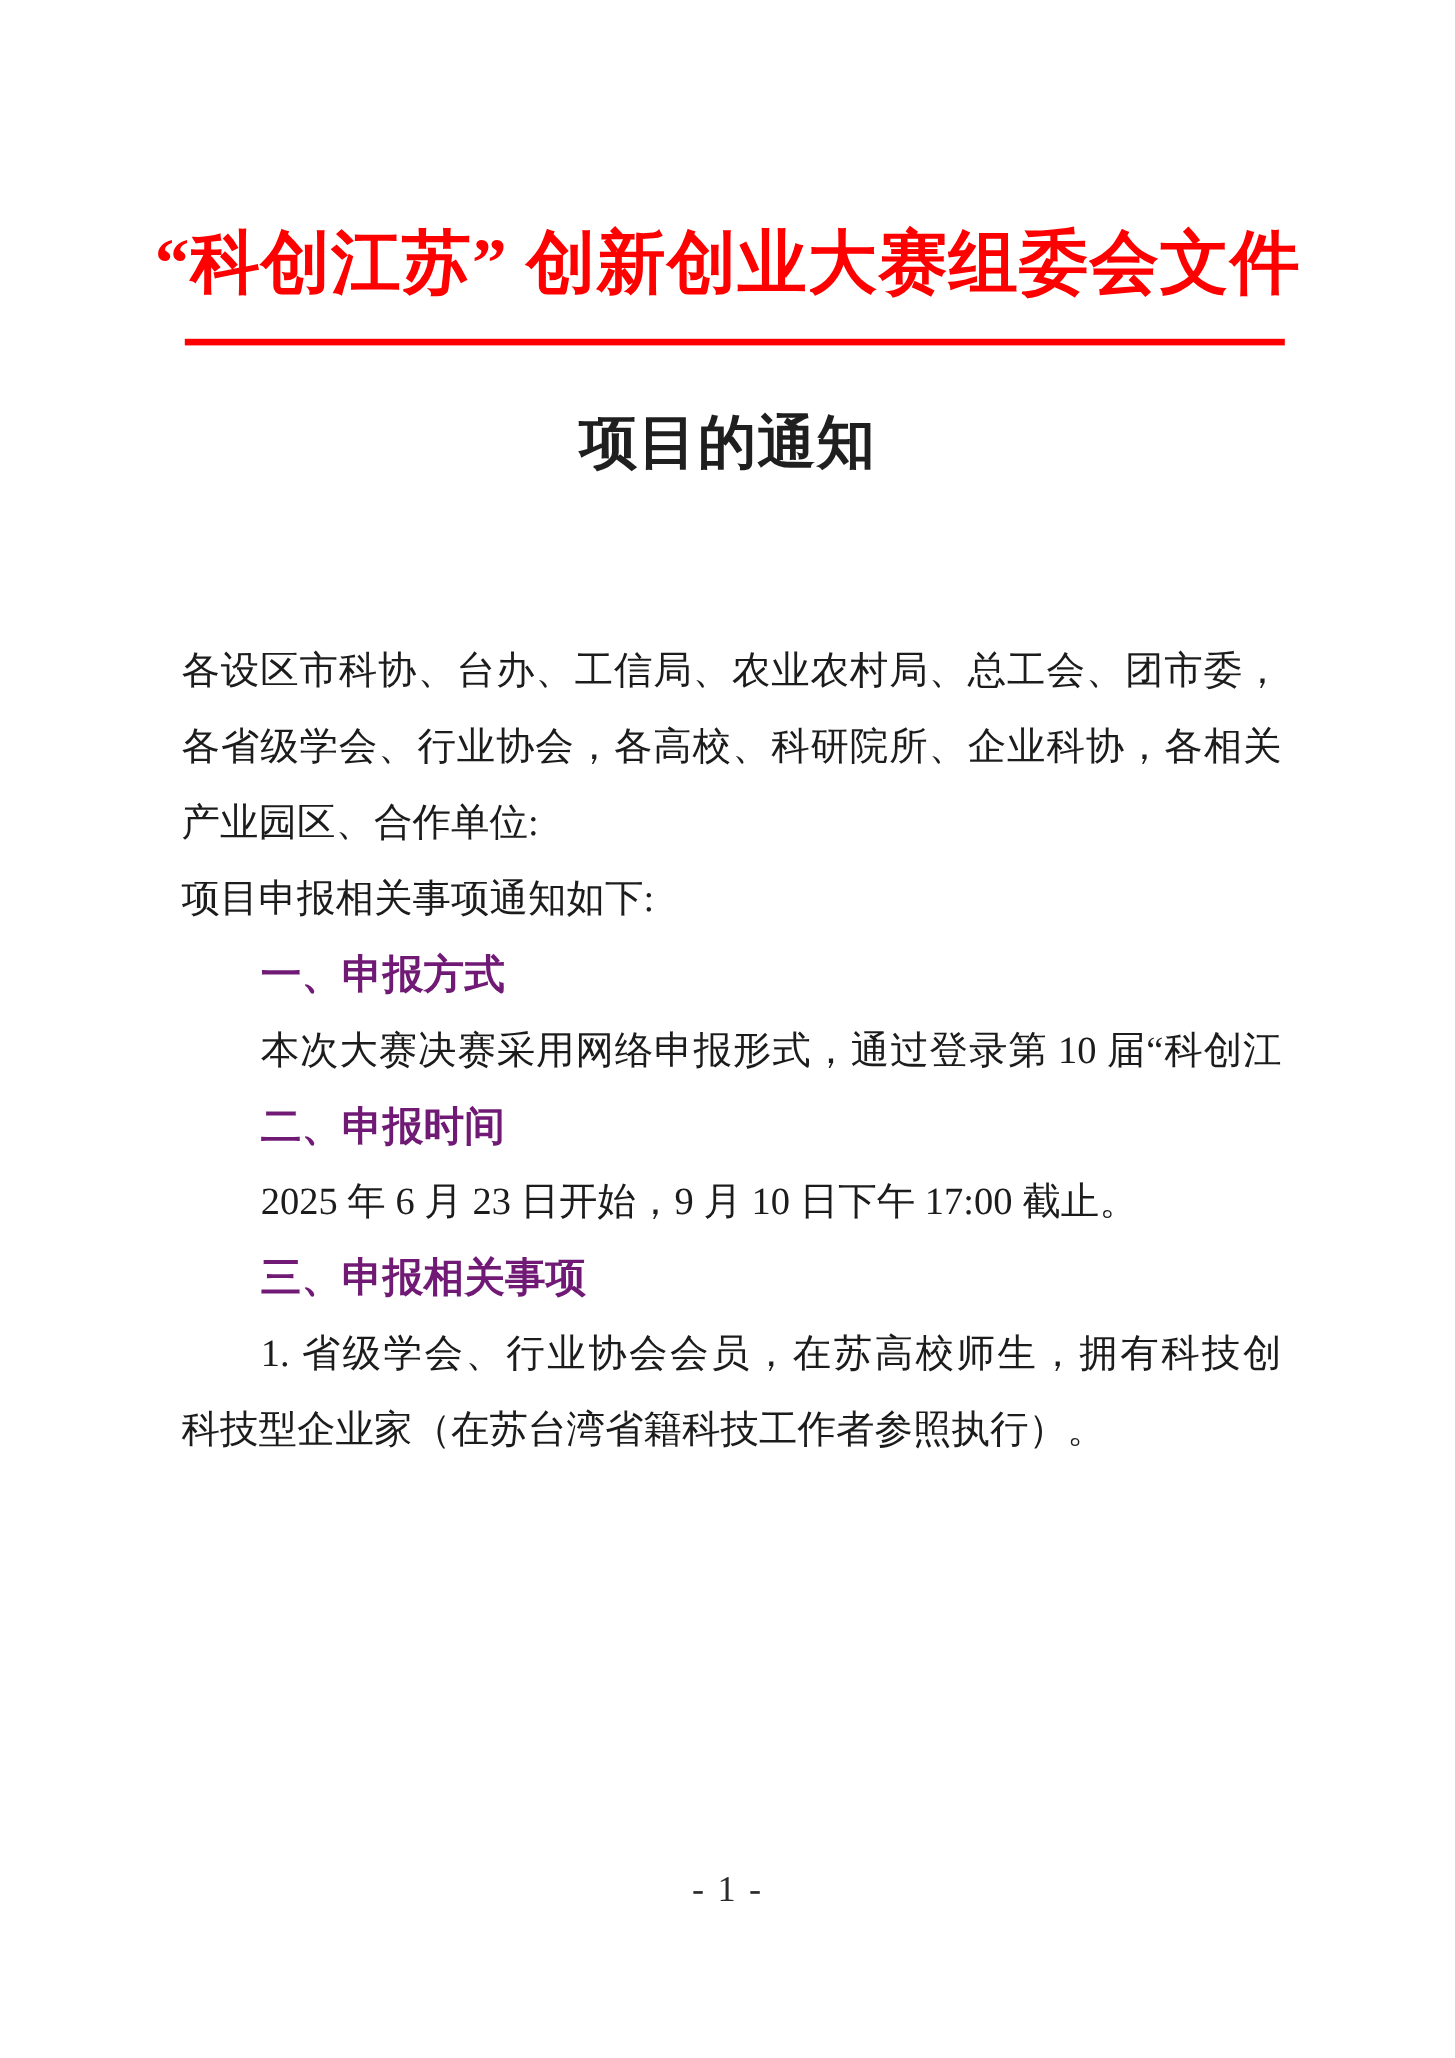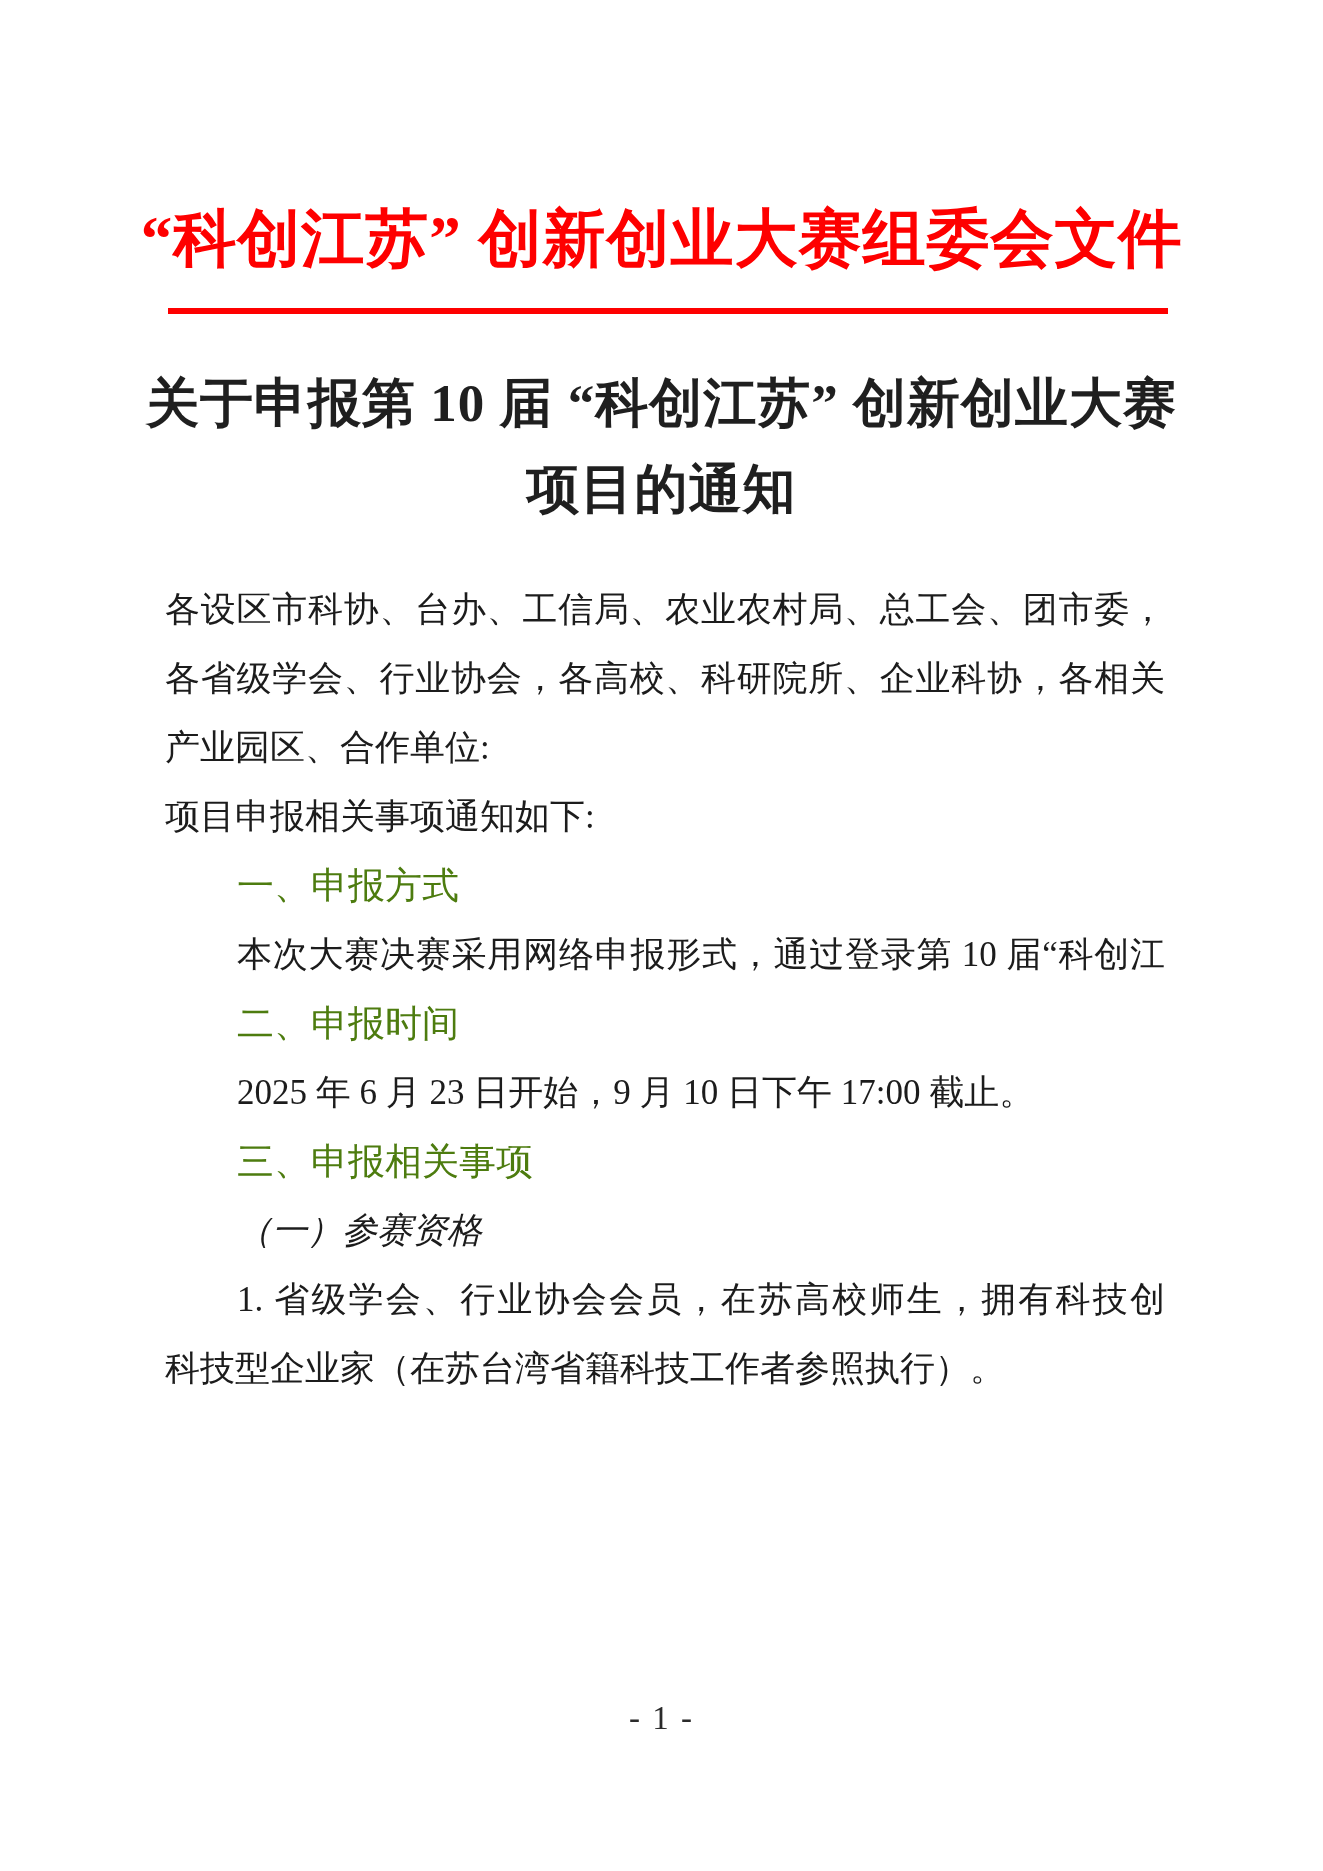--- a/index.html
+++ b/index.html
@@ -64,23 +64,23 @@
     text-align: justify;
     text-align-last: justify;
     white-space: normal;
     overflow: visible;
   }
   .indent {
     text-indent: 72px;
   }
   .heading {
     font-family: "Liberation Sans", "DejaVu Sans", sans-serif;
-    font-weight: normal;
+    font-weight: bold;
     font-size: 37px;
-    color: #4d7c0f;
+    color: #701a75;
   }
   .kai {
     font-style: italic;
   }
   .footer {
     position: absolute;
     top: 1700px;
     left: 0;
     width: 100%;
     text-align: center;
@@ -92,34 +92,32 @@
 </head>
 <body>
 
 <div class="page">
 
   <div class="banner">“科创江苏” 创新创业大赛组委会文件</div>
 
   <div class="red-line"></div>
 
   <div class="doc-title">
-    <div>关于申报第 10 届 “科创江苏” 创新创业大赛</div>
     <div>项目的通知</div>
   </div>
 
   <div class="content">
     <div class="line stretch">各设区市科协、台办、工信局、农业农村局、总工会、团市委，</div>
     <div class="line stretch">各省级学会、行业协会，各高校、科研院所、企业科协，各相关</div>
     <div class="line">产业园区、合作单位:</div>
     <div class="line">项目申报相关事项通知如下:</div>
     <div class="line heading indent">一、申报方式</div>
     <div class="line stretch indent">本次大赛决赛采用网络申报形式，通过登录第 10 届“科创江</div>
     <div class="line heading indent">二、申报时间</div>
     <div class="line indent">2025 年 6 月 23 日开始，9 月 10 日下午 17:00 截止。</div>
     <div class="line heading indent">三、申报相关事项</div>
-    <div class="line kai indent">（一）参赛资格</div>
     <div class="line stretch indent">1. 省级学会、行业协会会员，在苏高校师生，拥有科技创</div>
     <div class="line">科技型企业家（在苏台湾省籍科技工作者参照执行）。</div>
   </div>
 
   <div class="footer">- 1 -</div>
 
 </div>
 
 </body></html>

